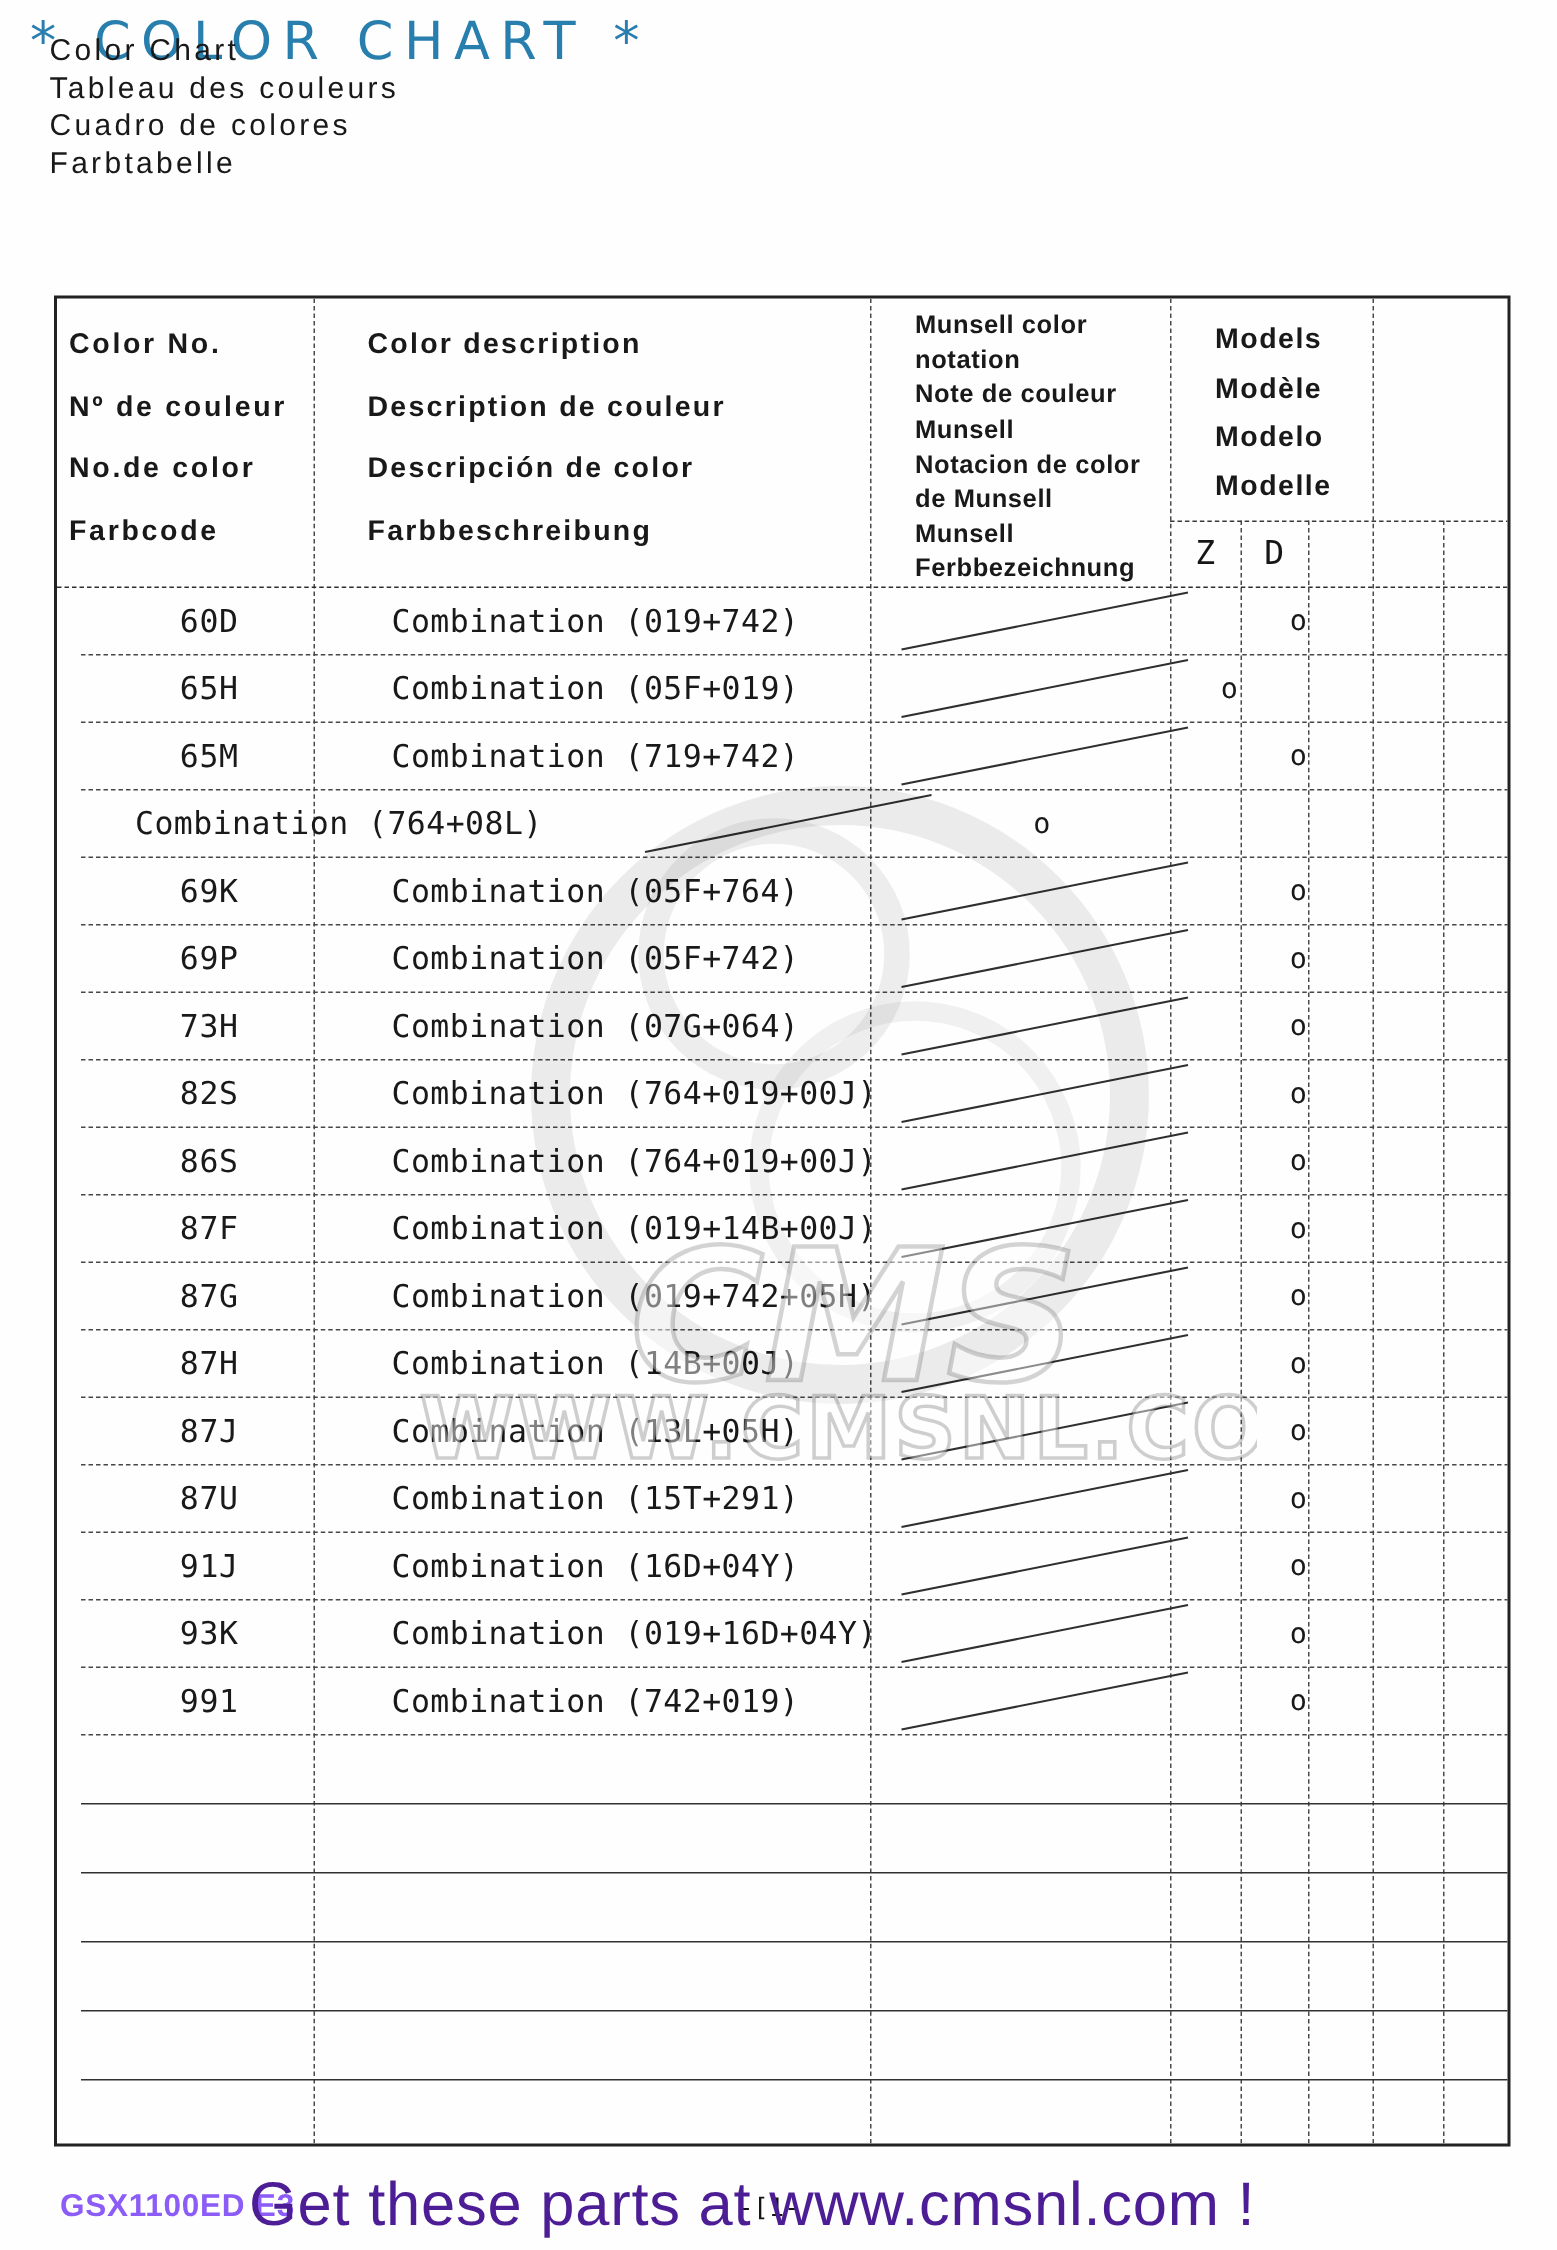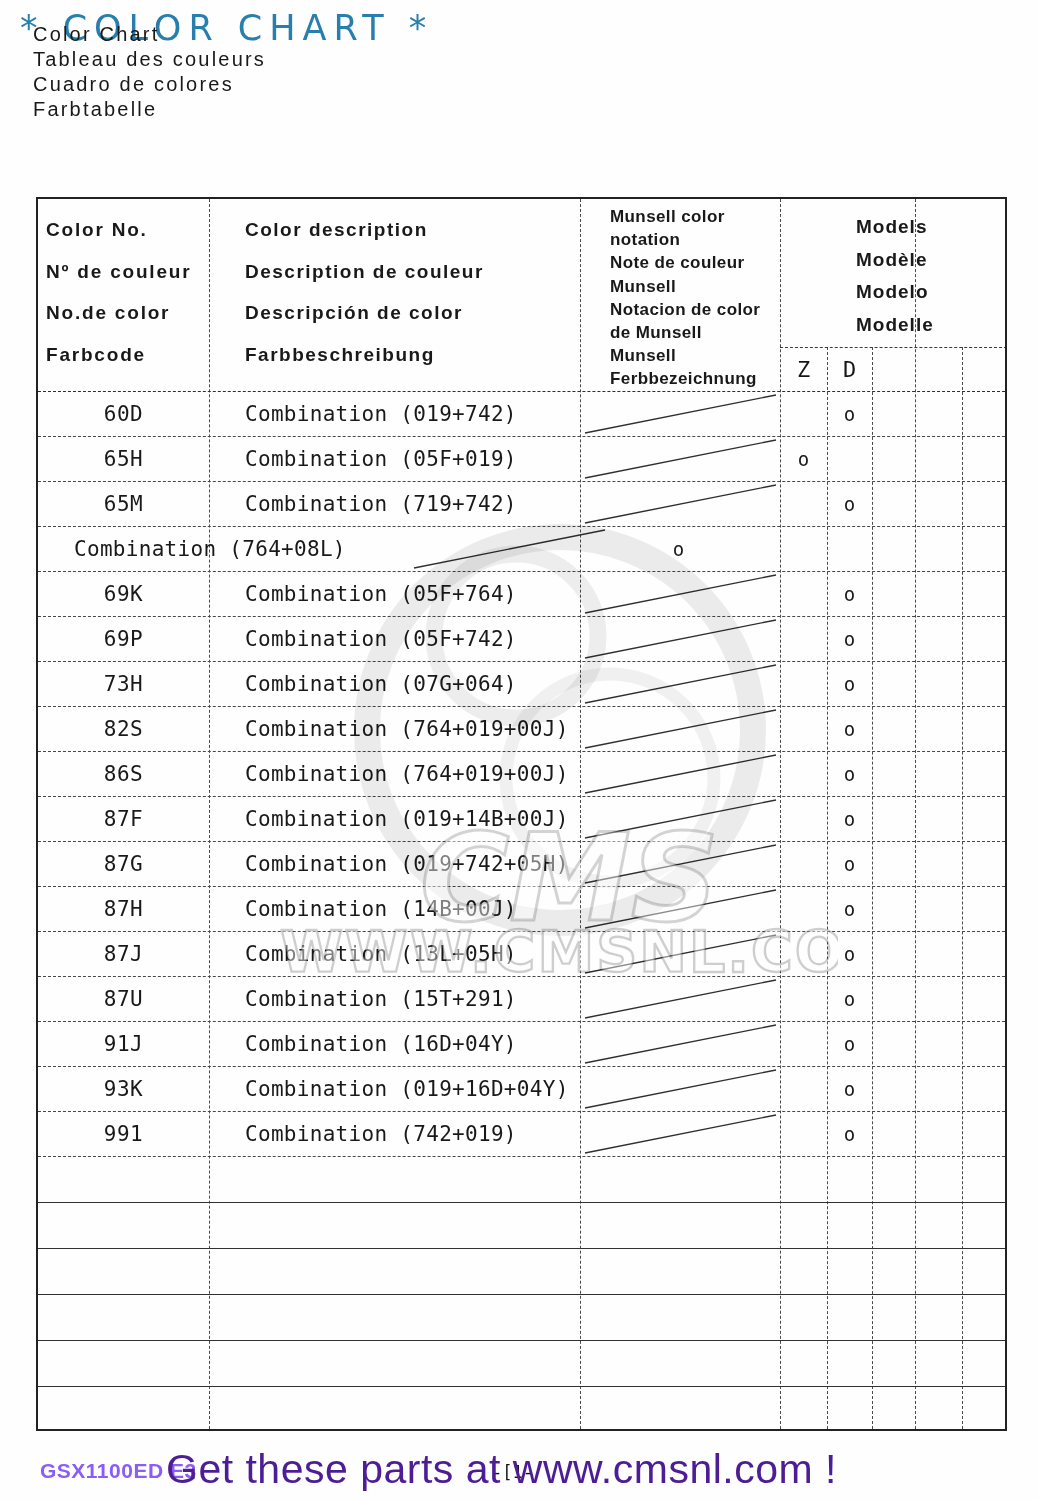--- a/index.html
+++ b/index.html
@@ -24,30 +24,30 @@
     position:absolute; left:36px; top:197px; width:971px; height:1234px;
     border:2px solid #222; box-sizing:border-box; overflow:hidden;
   }
   .vline{position:absolute; width:0; border-left:1px dashed #4a4a4a;}
   .hline{position:absolute; height:0; border-top:1px dashed #3a3a3a;}
   .hd{position:absolute; font-weight:bold; white-space:nowrap;}
   .hd div{white-space:nowrap;}
   .h-c1{left:8px; top:10px; font-size:19px; letter-spacing:1.8px; line-height:41.5px;}
   .h-c2{left:207px; top:10px; font-size:19px; letter-spacing:1.5px; line-height:41.5px;}
   .h-c3{left:549px; top:6px; font-size:17px; letter-spacing:.4px; line-height:23.2px; font-weight:bold;margin-left:23px;}
-  .h-mod{left:772px; top:12px; font-size:19px; letter-spacing:1px; line-height:32.5px;margin-left:46px;}
+  .h-mod{left:772px; top:12px; font-size:19px; letter-spacing:1px; line-height:32.5px;}
   .subhead{position:absolute; left:0; top:148px; height:45px; width:100%; display:flex;}
   .subhead .sp{width:742px;}
   .subhead .sc{
     box-sizing:border-box; display:flex; align-items:center; justify-content:center;
     font-family:"DejaVu Sans Mono", monospace; font-size:22px; color:#161616;
   }
   .subhead .sc.z{width:47px;} .subhead .sc.d{width:45px;}
   
-  .rows{position:absolute; left:0; top:193px; width:100%;}
+  .rows{position:absolute; left:16px; top:193px; width:100%;}
   .row{display:flex; height:45px; box-sizing:border-box; border-bottom:1px dashed #474747;}
   .row.empty{height:46px; border-bottom:1.6px solid #313131;}
   .row.empty:last-child{border-bottom:none;}
   .cell{box-sizing:border-box; position:relative; white-space:nowrap;}
   .c1{width:171px; display:flex; align-items:center; justify-content:center;
       font-family:"DejaVu Sans Mono", monospace; font-size:21px; letter-spacing:.5px;}
   .c2{width:371px; display:flex; align-items:center; padding-left:36px;
       font-family:"DejaVu Sans Mono", monospace; font-size:21px; letter-spacing:.3px;}
   .c3{width:200px;}
   .c3 svg{position:absolute; left:0; top:0;}

